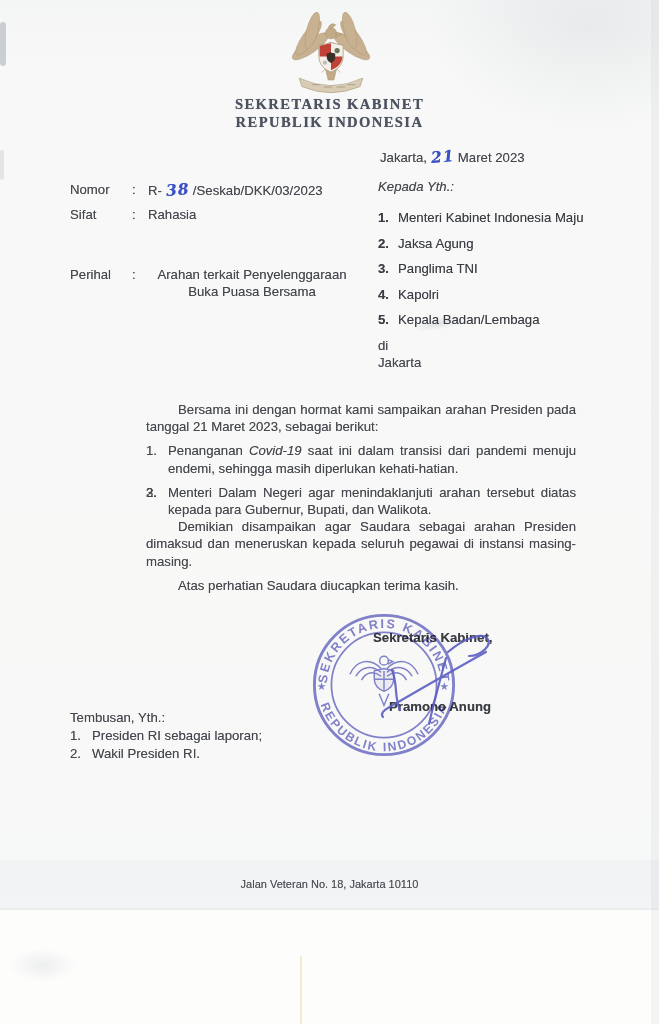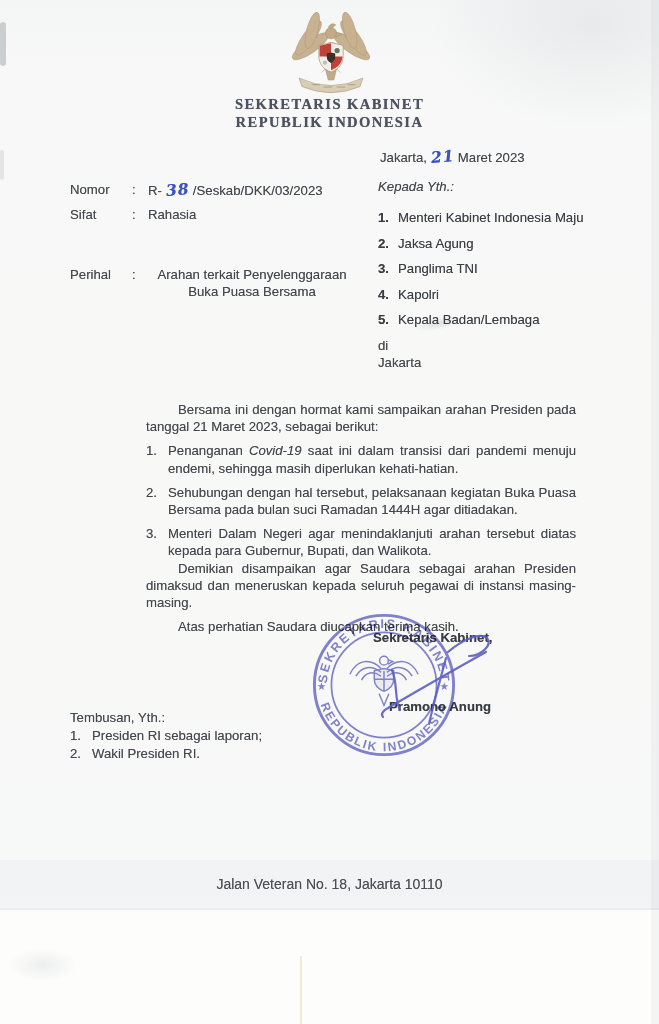--- a/index.html
+++ b/index.html
@@ -59,21 +59,21 @@
   .sig-title{position:absolute;left:373px;top:629px;font-weight:bold;color:#393c42;}
   .sig-name{position:absolute;left:389px;top:698px;font-weight:bold;color:#393c42;}
   .stamp{position:absolute;left:311px;top:612px;width:146px;height:146px;opacity:.85;mix-blend-mode:multiply;}
   .stext{fill:#6e6fc7;font-weight:bold;font-family:"Liberation Sans",sans-serif;letter-spacing:2px;}
   .scribble{position:absolute;left:330px;top:610px;width:240px;height:130px;}
   
   .temb{position:absolute;left:70px;top:709px;width:260px;}
   .tb-item{display:flex;margin-top:1px;}
   .tb-item .num{width:22px;flex:none;}
   
-  .footer{position:absolute;left:0;top:876px;width:659px;text-align:center;font-size:14px;color:#4b4e54;}
+  .footer{position:absolute;left:0;top:876px;width:659px;text-align:center;font-size:11px;color:#4b4e54;}
 </style>
 </head>
 <body>
 
 <div class="page">
 
   <div class="art art-tr"></div>
   <div class="art art-edge-l1"></div>
   <div class="art art-edge-l2"></div>
   <div class="art art-mid"></div>
@@ -170,21 +170,21 @@
     <div class="loc-di">di</div>
     <div>Jakarta</div>
   </div>
 
   <div class="body-block scan-text">
     <p class="opening">Bersama ini dengan hormat kami sampaikan arahan Presiden pada tanggal 21 Maret 2023, sebagai berikut:</p>
     <div class="pt">
       <span class="num">1.</span><span>Penanganan </span><span class="it">Covid-19</span><span> saat ini dalam transisi dari pandemi menuju endemi, sehingga masih diperlukan kehati-hatian.</span>
     </div>
     <div class="pt">
-      <span class="num">2.</span><span>Sehubungan dengan hal tersebut, pelaksanaan kegiatan Buka Puasa Bersama pada bulan suci Ramadan 1444H agar ditiadakan.</span>
+      <span class="num">2.</span>
     </div>
     <div class="pt">
       <span class="num">3.</span><span>Menteri Dalam Negeri agar menindaklanjuti arahan tersebut diatas kepada para Gubernur, Bupati, dan Walikota.</span>
     </div>
     <p class="closing1">Demikian disampaikan agar Saudara sebagai arahan Presiden dimaksud dan meneruskan kepada seluruh pegawai di instansi masing-masing.</p>
     <p class="closing2">Atas perhatian Saudara diucapkan terima kasih.</p>
   </div>
 
   <div class="sig-title scan-text">Sekretaris Kabinet,</div>
   <div class="sig-name scan-text">Pramono Anung</div>

